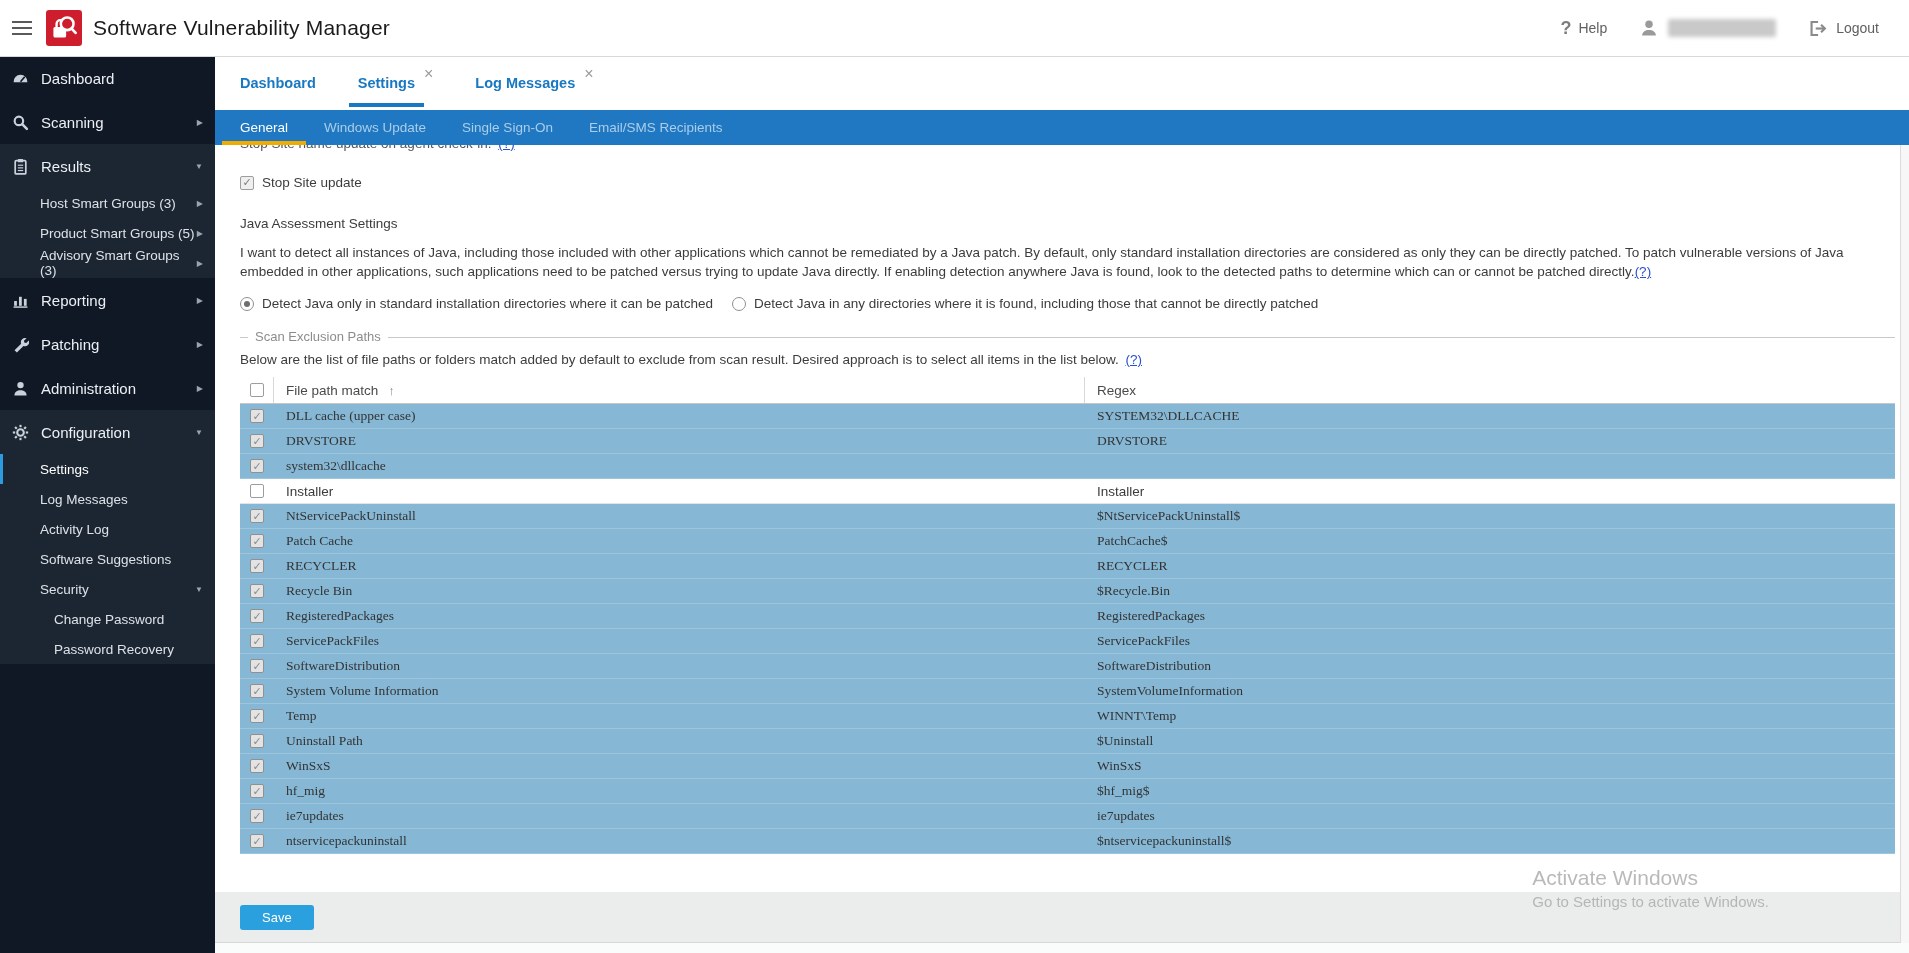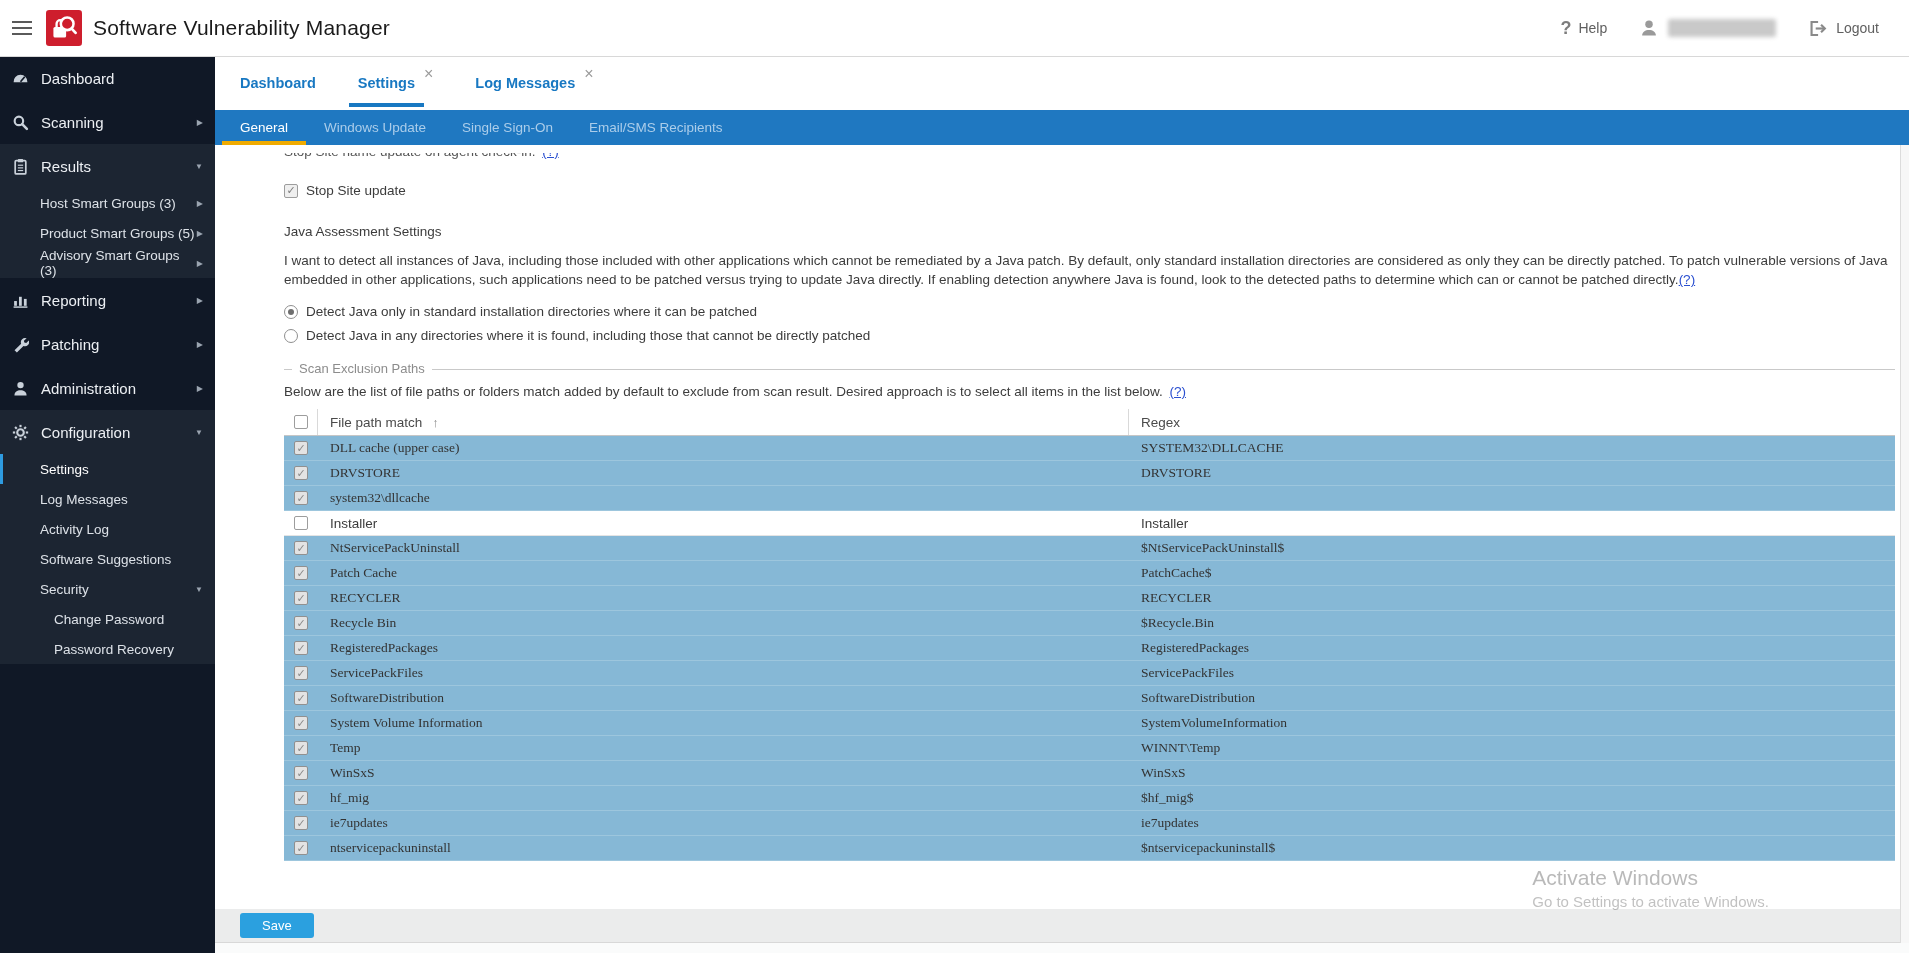--- a/index.html
+++ b/index.html
@@ -42,35 +42,35 @@
        height:4px;background:#1878c2;}
   .tab-close{color:#9b9b9b;font-size:16px;transform:translateY(-9px);font-weight:normal;cursor:pointer;}
 
   .subtabs{height:35px;background:#1f78c1;display:flex;align-items:stretch;padding-left:7px;flex:0 0 auto;}
   .subtab{display:flex;align-items:center;padding:0 18px;color:#abcdea;font-weight:normal;
           font-size:13.5px;position:relative;cursor:pointer;}
   .subtab.active{color:#fff;}
   .subtab.active::after{content:"";position:absolute;left:0;right:0;bottom:0;height:4px;background:#f0ab00;}
 
   
-  .content{flex:1;position:relative;padding:8px 14px 0 25px;overflow:hidden;font-size:13.5px;color:#3c3c3c;margin-left:44px;}
+  .content{flex:1;position:relative;padding:0 14px 0 25px;overflow:hidden;font-size:13.5px;color:#3c3c3c;}
   .clip-wrap{height:8px;overflow:hidden;}
   .clip-inner{margin-top:-9px;color:#555;}
   a.qlink{color:#2a4fd0;text-decoration:underline;margin-left:3px;cursor:pointer;}
 
   .check-row{margin-top:22px;display:flex;align-items:center;gap:8px;}
   .cb{width:14px;height:14px;border:1px solid #9d9d9d;border-radius:2px;background:#fff;
       display:inline-flex;align-items:center;justify-content:center;font-size:11px;color:#7c7c7c;
       box-sizing:border-box;flex:0 0 auto;cursor:pointer;}
   .cb.checked{background:#efefef;}
   .cb.checked::after{content:"✓";}
 
   .java-heading{margin-top:26px;}
   .para{margin-top:12px;line-height:19px;margin-bottom:0;max-width:1850px;}
-  .radio-group{margin-top:15px;display:flex;flex-direction:column;gap:9px;}
+  .radio-group{margin-top:15px;display:flex;flex-direction:row;gap:19px;}
   .radio-row{display:flex;align-items:center;gap:8px;cursor:pointer;}
   .radio{width:14px;height:14px;border:1px solid #8f8f8f;border-radius:50%;display:inline-flex;
          align-items:center;justify-content:center;box-sizing:border-box;flex:0 0 auto;}
   .radio.sel::after{content:"";width:6px;height:6px;border-radius:50%;background:#6e6e6e;}
 
   .fieldset{margin-top:26px;border-top:1px solid #c9c9c9;position:relative;}
   .legend{position:absolute;top:-9px;left:8px;background:#fff;padding:0 7px;color:#8c8c8c;font-size:13px;}
   .fs-desc{margin-top:14px;}
 
   .table{margin-top:10px;}
@@ -82,21 +82,21 @@
   .sort-arrow{color:#8a8a8a;font-size:13px;}
 
   .trow{display:flex;height:25px;align-items:center;box-sizing:border-box;cursor:pointer;}
   .trow.sel{background:#86b8d6;border-bottom:1px solid #9dc6dd;color:#333;font-family:Liberation Serif, serif;}
   .trow.unsel{background:#fff;border-bottom:1px solid #e4e4e4;}
   .td-cb{width:34px;display:flex;justify-content:center;flex:0 0 auto;}
   .trow.sel .cb{background:#e3e3e3;border-color:#909090;color:#8a8a8a;}
   .td-file{width:811px;padding-left:12px;box-sizing:border-box;white-space:nowrap;}
   .td-regex{flex:1;padding-left:12px;white-space:nowrap;}
 
-  .savebar{height:33px;background:#ebecec;display:flex;align-items:center;padding-left:25px;flex:0 0 auto;}
+  .savebar{height:50px;background:#ebecec;display:flex;align-items:center;padding-left:25px;flex:0 0 auto;}
   .save-btn{background:#2ba0df;color:#fff;border:none;border-radius:3px;font-size:13px;
             padding:5px 22px;cursor:pointer;font-family:inherit;}
   .bottomstrip{height:10px;background:#fafbfb;border-top:1px solid #d8d8d8;flex:0 0 auto;}
 
   .watermark{position:absolute;right:140px;top:810px;pointer-events:none;z-index:4;}
   .wm1{font-size:21px;color:rgba(100,100,100,0.45);}
   .wm2{font-size:15px;margin-top:3px;color:rgba(100,100,100,0.40);}
 
   .scrollbar{position:absolute;right:0;top:89px;height:798px;width:8px;background:#f7f7f7;
              border-left:1px solid #dcdcdc;z-index:3;}
@@ -418,20 +418,27 @@
               <span class="td-cb">
                 <span class="cb checked"></span>
               </span>
               <span class="td-file">Temp</span>
               <span class="td-regex">WINNT\Temp</span>
             </div>
             <div class="trow sel">
               <span class="td-cb">
                 <span class="cb checked"></span>
               </span>
+              <span class="td-file">Uninstall Path</span>
+              <span class="td-regex">$Uninstall</span>
+            </div>
+            <div class="trow sel">
+              <span class="td-cb">
+                <span class="cb checked"></span>
+              </span>
               <span class="td-file">WinSxS</span>
               <span class="td-regex">WinSxS</span>
             </div>
             <div class="trow sel">
               <span class="td-cb">
                 <span class="cb checked"></span>
               </span>
               <span class="td-file">hf_mig</span>
               <span class="td-regex">$hf_mig$</span>
             </div>

